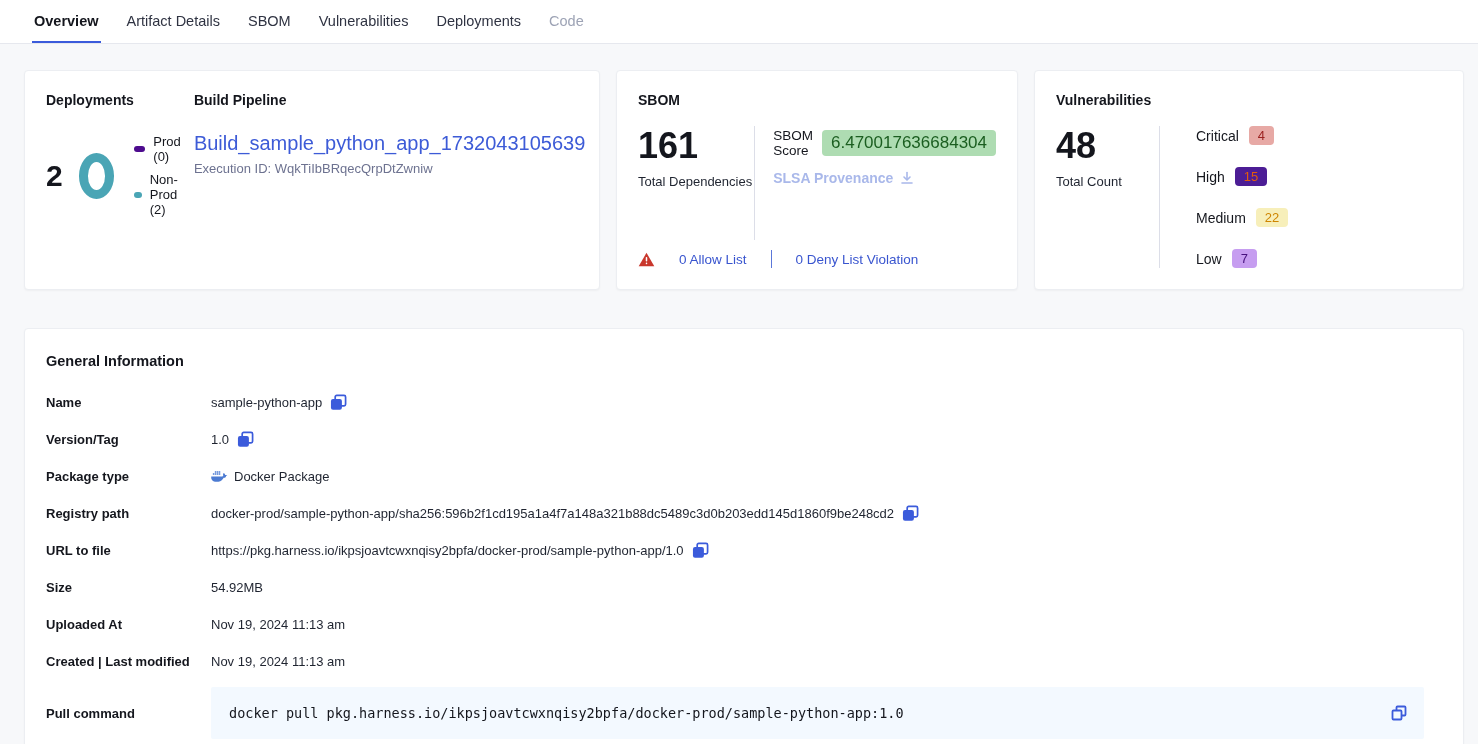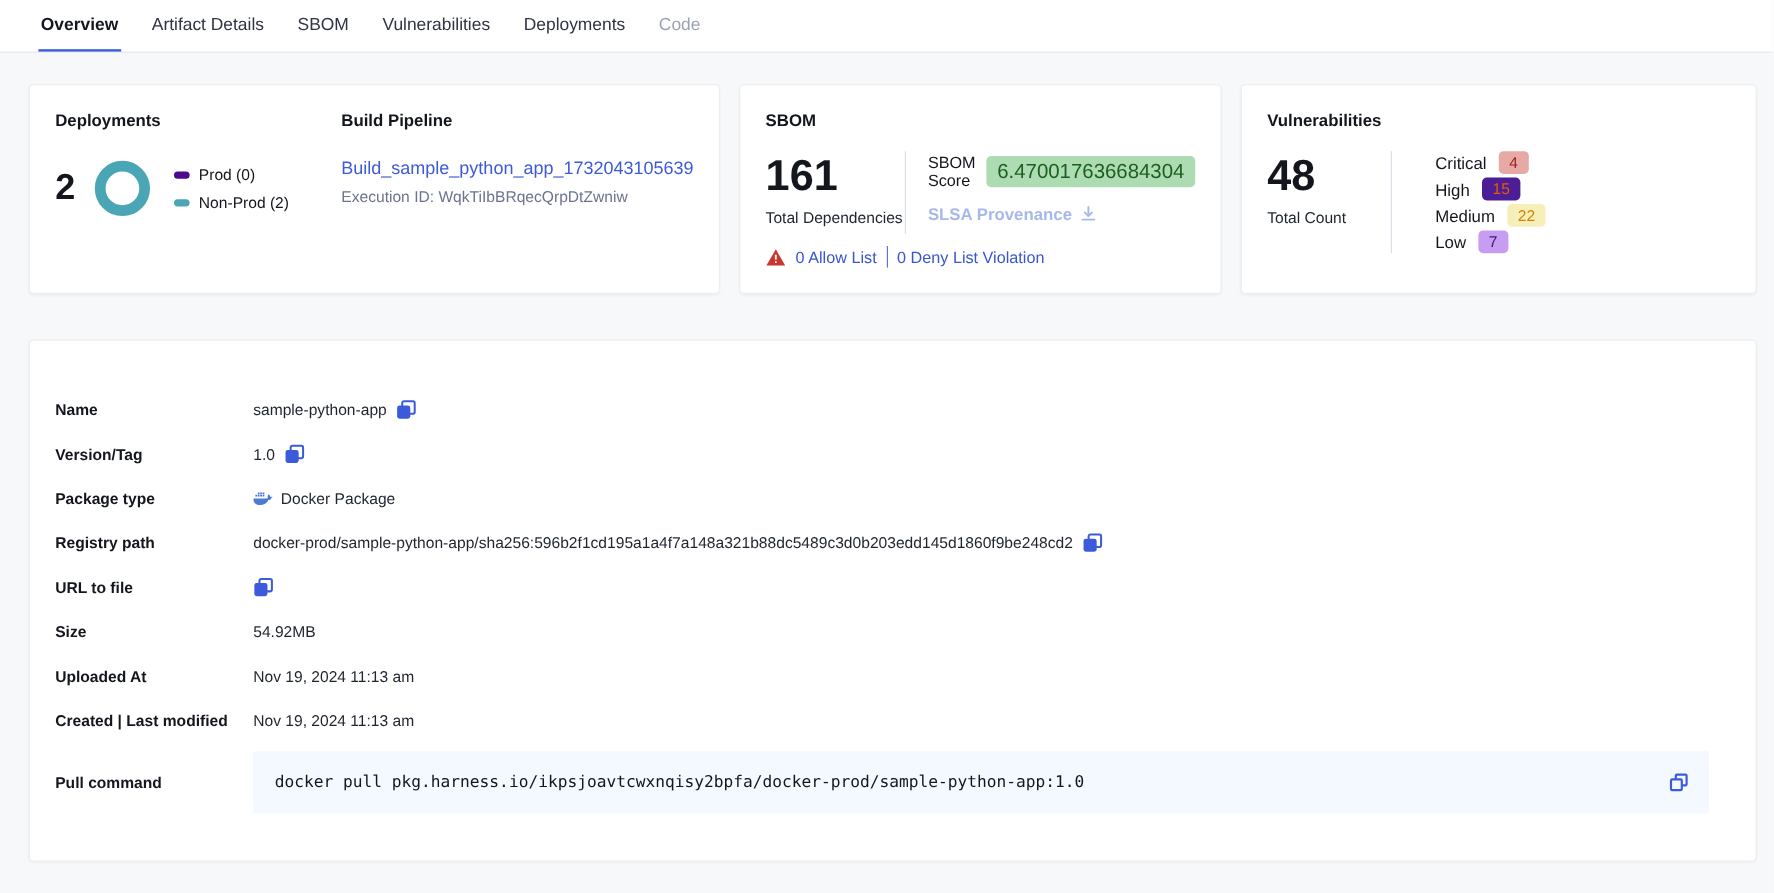--- a/index.html
+++ b/index.html
@@ -18,42 +18,42 @@
 
   .card-deploy { width:576px; min-height:175px; padding:21px; display:flex; }
   .deploy-col { width:253px; }
   .deploy-body { display:flex; align-items:center; margin-top:26px; }
   .big-num { font-size:30px; font-weight:700; color:#14161d; line-height:1; }
   .donut { width:46px; height:46px; border-radius:50%; border:9px solid #4aa5b5; margin:0 20px 0 16px; }
   .legend { display:flex; flex-direction:column; gap:8px; }
   .legend-item { display:flex; align-items:center; gap:8px; font-size:13px; color:#14161d; }
   .legend-marker { width:13px; height:6px; border-radius:3px; display:inline-block; }
   .bp-col { flex:1; }
-  .bp-link { display:inline-block; margin-top:24px; font-size:15px; color:#3d5bd7; text-decoration:none; cursor:pointer; }
+  .bp-link { display:inline-block; margin-top:24px; font-size:20px; color:#3d5bd7; text-decoration:none; cursor:pointer; }
   .bp-exec { margin-top:6px; font-size:13px; color:#6d7290; }
 
   .card-sbom { width:402px; min-height:175px; padding:21px; display:flex; flex-direction:column; }
   .sbom-mid { display:flex; margin-top:18px; flex:1; }
   .metric-block { width:152px; }
   .metric-num { font-size:36px; font-weight:700; color:#14161d; line-height:1.1; }
   .metric-label { font-size:13px; color:#1f2430; margin-top:8px; }
   .vline { width:1px; background:#dcdee8; margin-right:18px; }
   .sbom-right { padding-top:2px; }
   .score-row { display:flex; align-items:center; gap:9px; }
   .score-label { font-size:13.5px; color:#14161d; }
   .score-badge { font-size:17px; color:#1b5e20; background:#aedcb2; border-radius:4px; padding:3px 9px; font-weight:400; }
   .slsa-row { margin-top:12px; display:flex; align-items:center; gap:6px; color:#a9b8ea; font-size:14px; font-weight:700; cursor:default; }
-  .sbom-links { display:flex; align-items:center; gap:8px; font-size:13.5px; margin-top:10px; }
+  .sbom-links { display:flex; align-items:center; gap:24px; font-size:13.5px; margin-top:10px; }
   .sbom-link { color:#3955cf; text-decoration:none; cursor:pointer; }
   .link-sep { width:1px; height:18px; background:#5b77d9; }
 
   .card-vuln { width:430px; min-height:175px; padding:21px; }
   .vuln-mid { display:flex; margin-top:18px; }
   .metric-block-v { width:103px; }
-  .sev-list { display:flex; flex-direction:column; gap:3px; padding-left:18px; }
+  .sev-list { display:flex; flex-direction:column; gap:22px; padding-left:18px; }
   .sev-row { display:flex; align-items:center; gap:10px; font-size:14px; color:#14161d; }
   .sev-badge { font-size:13px; border-radius:4px; padding:2px 9px; min-width:14px; text-align:center; }
 
   
   .general-card { margin:38px 14px 10px 24px; padding:24px 21px; }
   .gi-title { font-size:14.5px; font-weight:700; color:#14161d; }
   .gi-rows { margin-top:22px; }
   .gi-row { display:flex; align-items:center; min-height:22px; margin-bottom:15px; }
   .gi-label { width:165px; flex:0 0 165px; font-size:13px; font-weight:700; color:#14161d; }
   .gi-value { font-size:13px; color:#1f2430; display:flex; align-items:center; gap:8px; }
@@ -167,20 +167,21 @@
         <div class="sev-row">
           <span>Low</span>
           <span class="sev-badge" style="background: rgb(198, 157, 240); color: rgb(71, 18, 126);">7</span>
         </div>
       </div>
     </div>
   </section>
 </div>
 
 <section class="card general-card">
+  <div class="gi-title">General Information</div>
   <div class="gi-rows">
 
     <div class="gi-row">
       <div class="gi-label">Name</div>
       <div class="gi-value">
         <span>sample-python-app</span>
         <button class="copy-btn">
           <svg width="17" height="17" viewBox="0 0 18 18">
               <rect x="5.5" y="1.5" width="11" height="11" rx="1.6" fill="none" stroke="#3b5bdb" stroke-width="1.8"></rect>
               <rect x="1" y="5.2" width="11.6" height="11.6" rx="2.2" fill="#3b5bdb"></rect>
@@ -223,20 +224,21 @@
               <rect x="5.5" y="1.5" width="11" height="11" rx="1.6" fill="none" stroke="#3b5bdb" stroke-width="1.8"></rect>
               <rect x="1" y="5.2" width="11.6" height="11.6" rx="2.2" fill="#3b5bdb"></rect>
             </svg>
         </button>
       </div>
     </div>
 
     <div class="gi-row">
       <div class="gi-label">URL to file</div>
       <div class="gi-value">
+        <span>https://pkg.harness.io/ikpsjoavtcwxnqisy2bpfa/docker-prod/sample-python-app/1.0</span>
         <button class="copy-btn">
           <svg width="17" height="17" viewBox="0 0 18 18">
               <rect x="5.5" y="1.5" width="11" height="11" rx="1.6" fill="none" stroke="#3b5bdb" stroke-width="1.8"></rect>
               <rect x="1" y="5.2" width="11.6" height="11.6" rx="2.2" fill="#3b5bdb"></rect>
             </svg>
         </button>
       </div>
     </div>
 
     <div class="gi-row">

